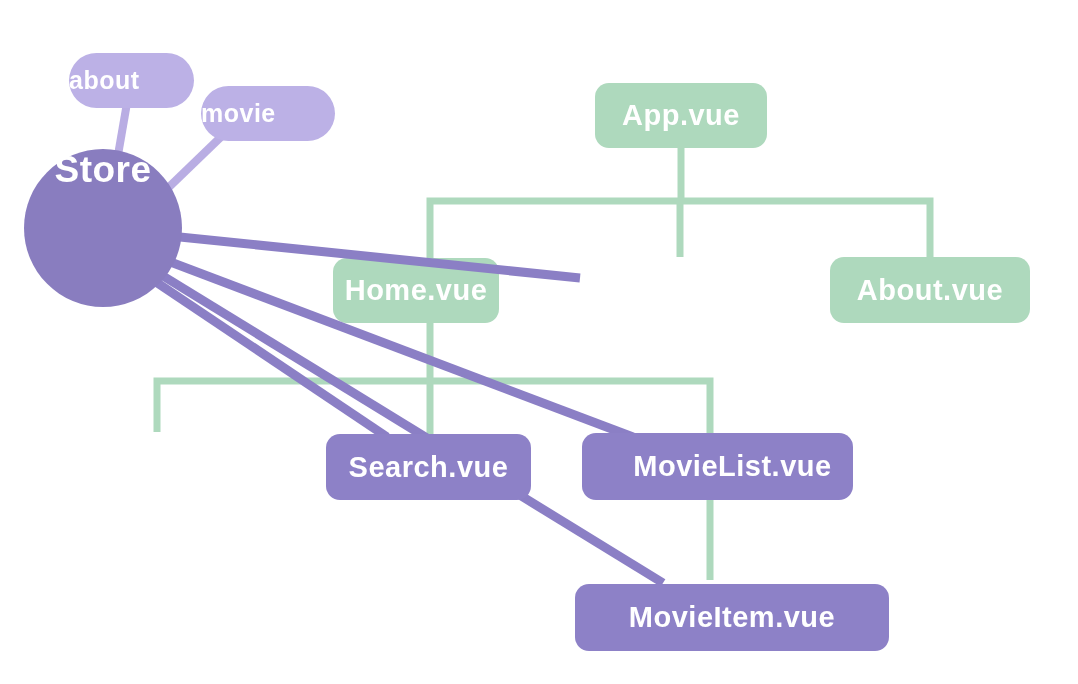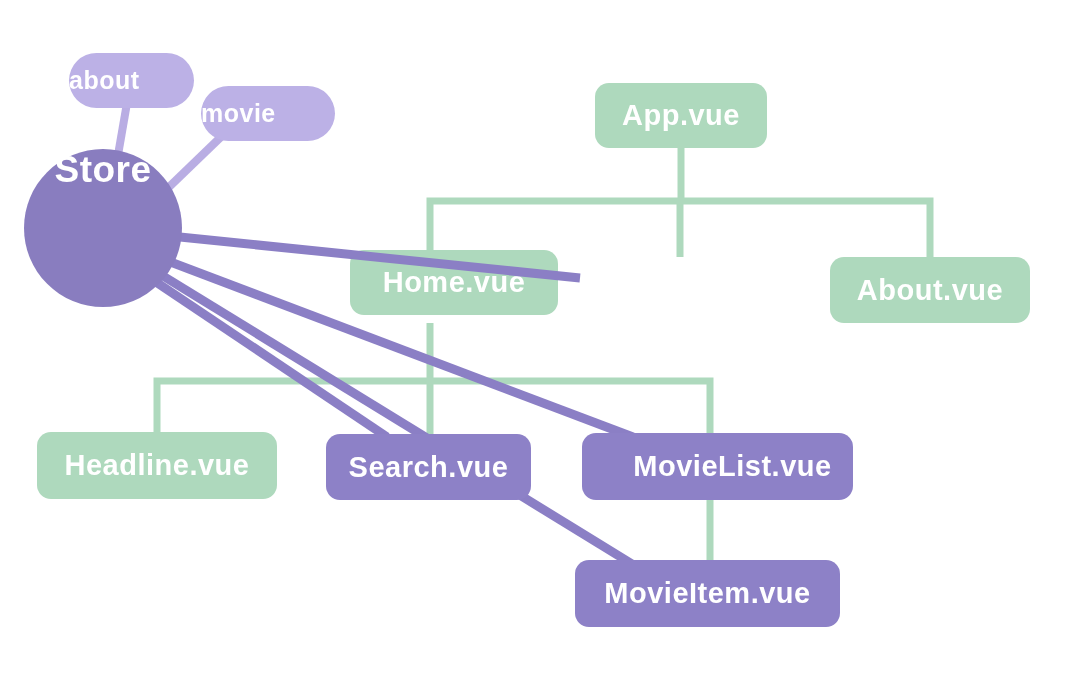--- a/index.html
+++ b/index.html
@@ -34,27 +34,27 @@
   .pill{
     position:absolute;height:55px;border-radius:28px;background:#bcb1e6;
     display:flex;align-items:center;justify-content:flex-start;
     color:#ffffff;font-weight:700;font-size:25px;letter-spacing:0.5px;
     z-index:4;
   }
   #pill-about{left:69px;top:53px;width:125px;}
   #pill-movie{left:201px;top:86px;width:134px;}
   
   #node-app      {left:595px;top:83px; width:172px;height:65px;}
-  #node-home     {left:333px;top:250px;width:208px;height:65px;margin-left:17px;}
+  #node-home     {left:333px;top:258px;width:166px;height:65px;}
   #node-movie    {left:579px;top:257px;width:201px;height:67px;}
   #node-about    {left:830px;top:257px;width:200px;height:66px;}
   #node-headline {left:37px; top:432px;width:240px;height:67px;}
   #node-search   {left:326px;top:434px;width:205px;height:66px;}
   #node-movielist{left:582px;top:433px;width:241px;height:67px;padding-left:30px;}
-  #node-movieitem{left:575px;top:560px;width:265px;height:67px;}
+  #node-movieitem{left:575px;top:584px;width:314px;height:67px;}
 </style>
 </head>
 <body>
 
 <div id="canvas">
 
   <svg class="layer" id="green-layer" viewBox="0 0 1078 684">
     <path d="M681 148 L681 201" stroke="#aed9bd" stroke-width="7" fill="none"></path>
     <path d="M430 258 L430 201 L930 201 L930 257" stroke="#aed9bd" stroke-width="7" fill="none"></path>
     <path d="M680 201 L680 257" stroke="#aed9bd" stroke-width="7" fill="none"></path>
@@ -65,23 +65,20 @@
   </svg>
 
   <div class="node green" id="node-app">
     <span>App.vue</span>
   </div>
   <div class="node green" id="node-home">
     <span>Home.vue</span>
   </div>
   <div class="node green" id="node-about">
     <span>About.vue</span>
-  </div>
-  <div class="node green" id="node-headline">
-    <span>Headline.vue</span>
   </div>
 
   <svg class="layer" id="store-lines-layer" viewBox="0 0 1078 684">
     <path d="M170 236 L580 278" stroke="#8b7fc5" stroke-width="9" fill="none"></path>
     <path d="M160 258 L633 437" stroke="#8b7fc5" stroke-width="9" fill="none"></path>
     <path d="M147 276 L387 437" stroke="#8b7fc5" stroke-width="9" fill="none"></path>
     <path d="M150 268 L663 583" stroke="#8b7fc5" stroke-width="9" fill="none"></path>
   </svg>
 
   <div class="node purple" id="node-search">

